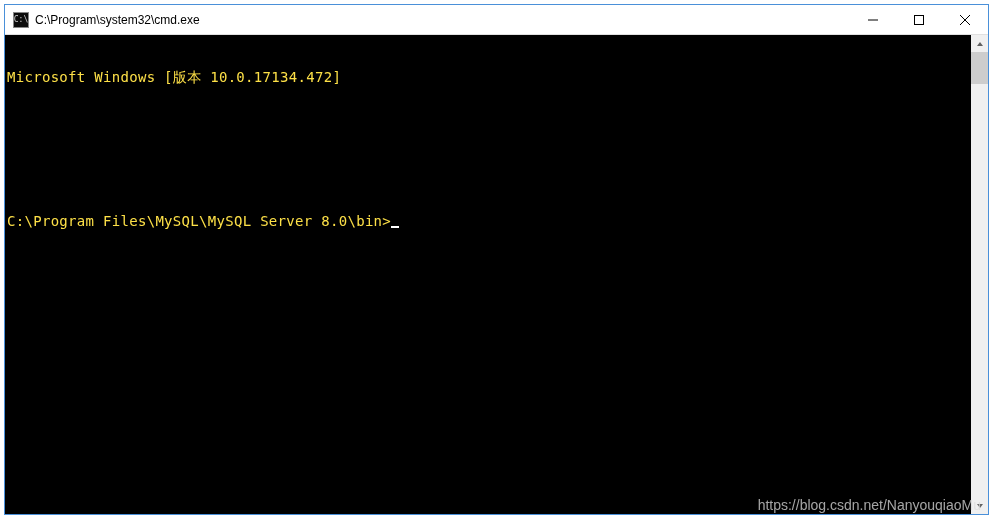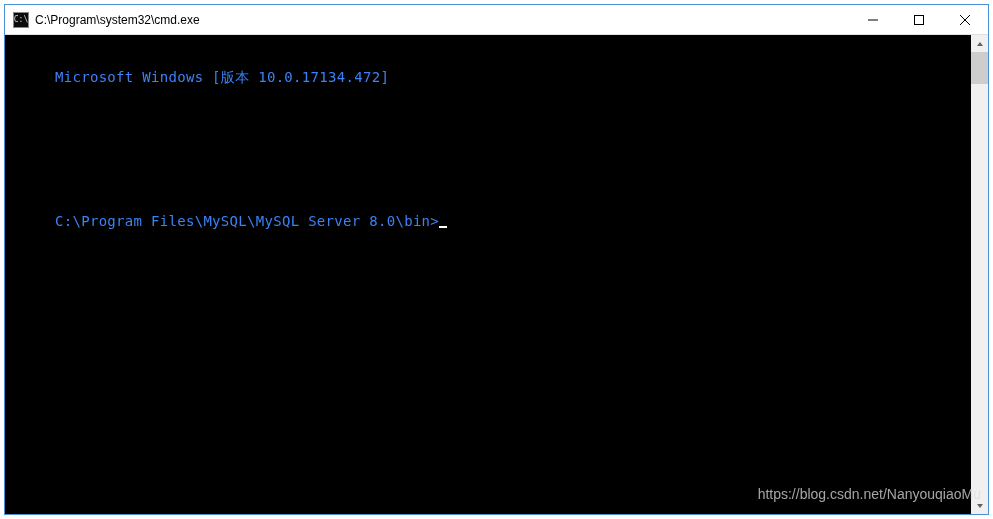--- a/index.html
+++ b/index.html
@@ -70,24 +70,23 @@
       flex: 1;
       background: #000000;
       position: relative;
       overflow: hidden;
     }
     .console-content {
       padding: 2px 0 0 2px;
       font-family: "NSimSun", "SimSun", "Consolas", monospace;
       font-size: 14px;
       line-height: 16px;
-      color: #3b82f6;
+      color: #fde047;
       white-space: pre;
       letter-spacing: 0.3px;
-      margin-left: 48px;
     }
     .console-line {
       min-height: 16px;
     }
     .scrollbar-v {
       position: absolute;
       right: 0;
       top: 0;
       width: 17px;
       height: 100%;
@@ -121,21 +120,21 @@
     .cursor {
       display: inline-block;
       width: 8px;
       height: 2px;
       background: #ffffff;
       vertical-align: bottom;
       margin-bottom: 1px;
     }
     .watermark {
       position: absolute;
-      bottom: 17px;
+      bottom: 6px;
       right: 12px;
       color: rgba(220, 220, 220, 0.75);
       font-size: 14px;
       font-family: Arial, sans-serif;
       pointer-events: none;
     }
   </style>
 </head>
 <body>
 

